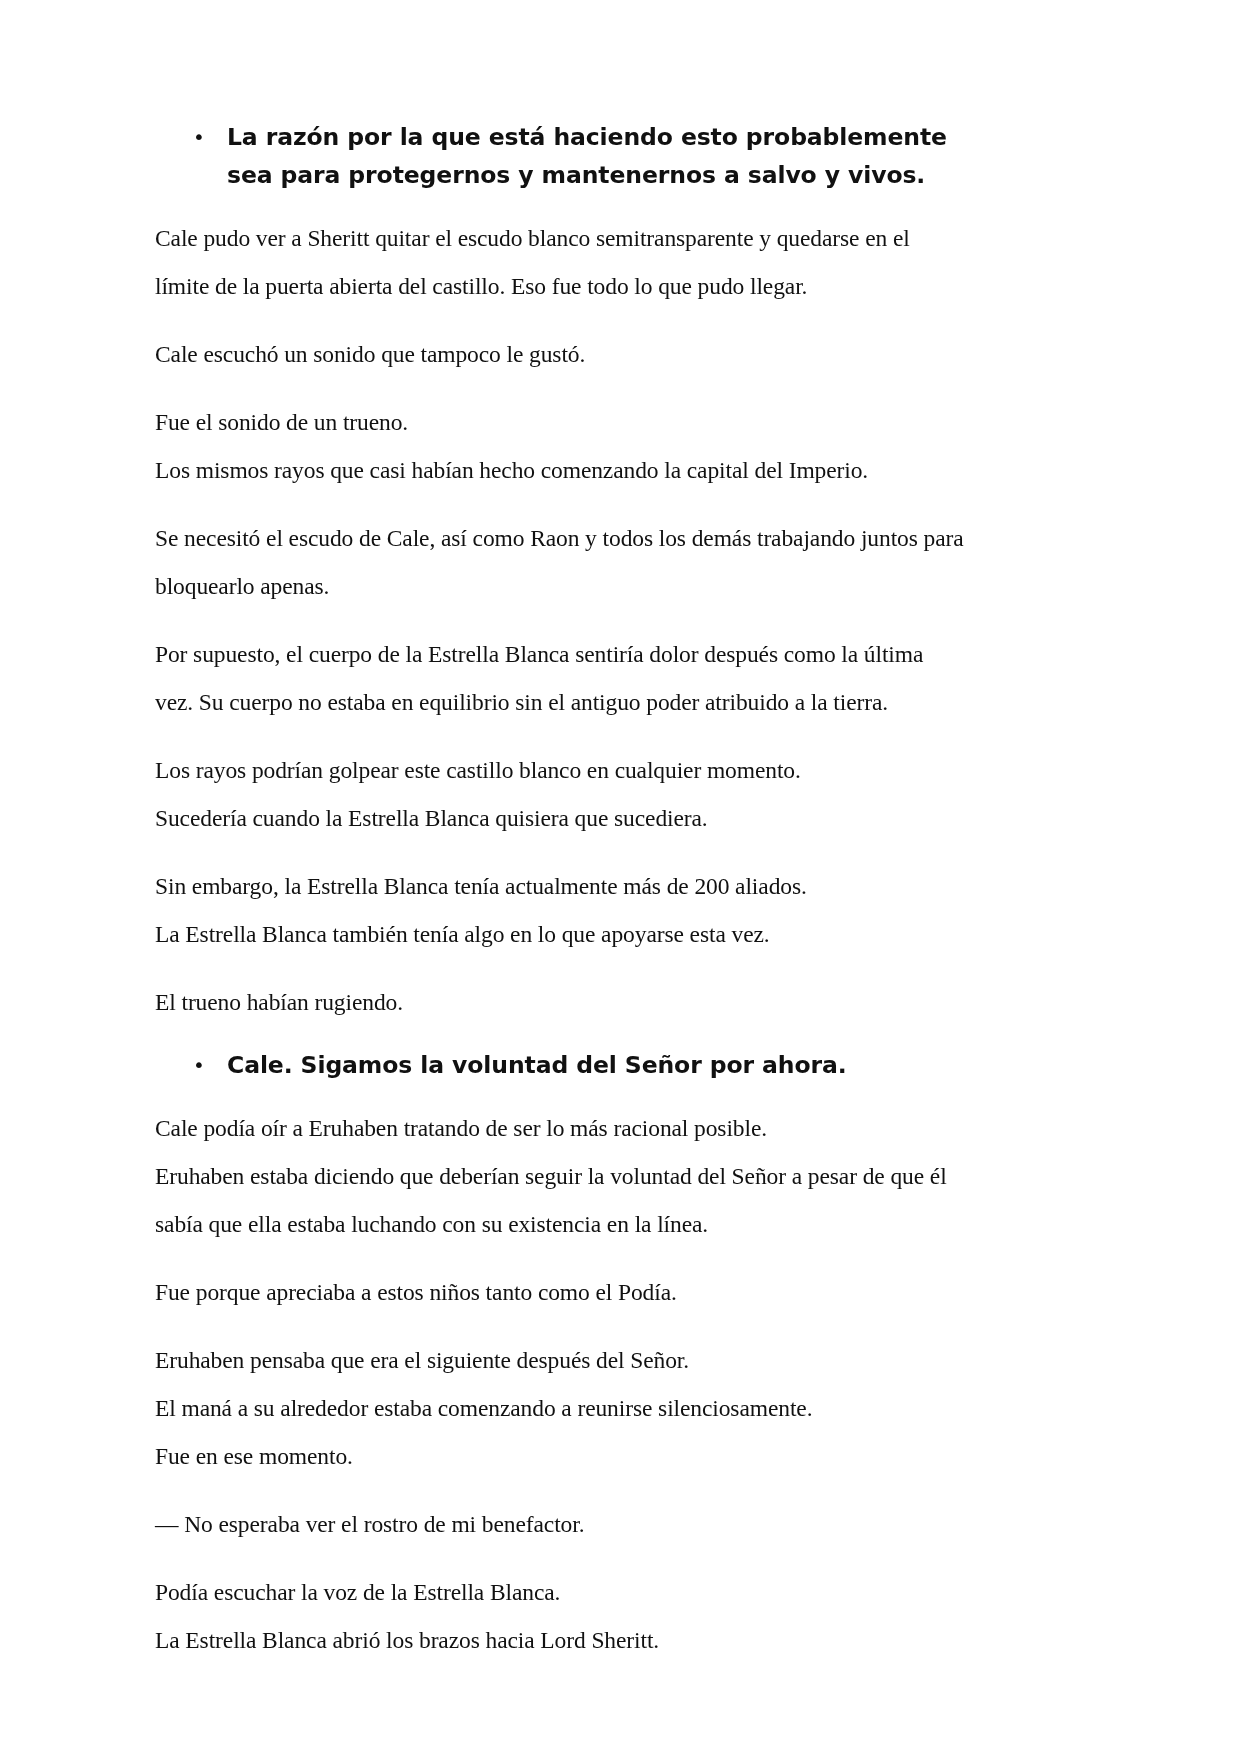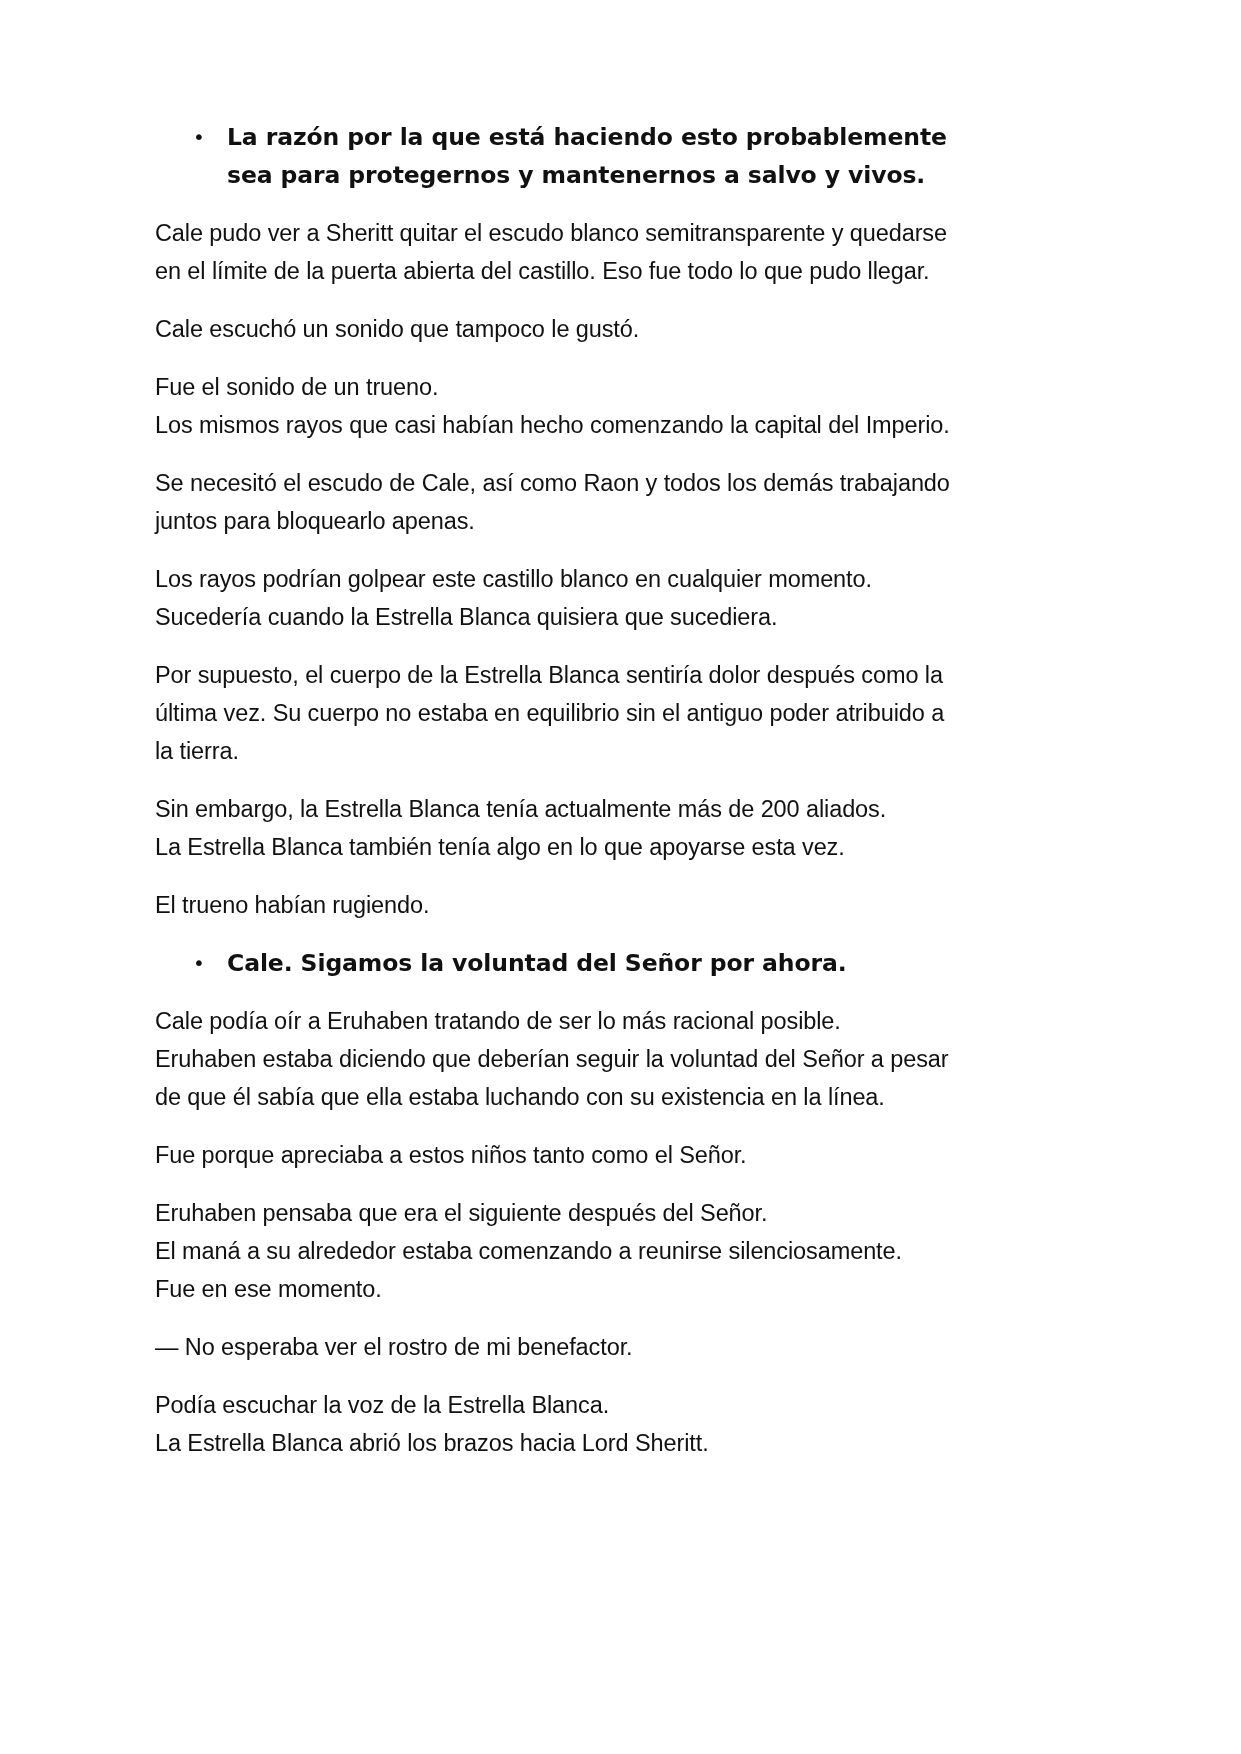--- a/index.html
+++ b/index.html
@@ -18,23 +18,23 @@
     font-family: "DejaVu Sans", "Liberation Sans", sans-serif;
   }
   .content {
     position: absolute;
     left: 155px;
     top: 118px;
     width: 810px;
   }
   
   .para {
-    font-family: Liberation Sans, sans-serif;
+    font-family: Liberation Serif, serif;
     font-size: 23.5px;
-    line-height: 38px;
+    line-height: 48px;
     color: #111111;
     margin: 0 0 20px 0;
     text-align: left;
     letter-spacing: -0.1px;
     font-weight: 400;
     white-space: pre-wrap;
   }
   .para:last-child {
     margin-bottom: 0;
   }
@@ -71,30 +71,30 @@
 <body>
 
 <div class="page">
   <div class="content" id="doc-body">
       <div class="bullet-item wide"><span class="bullet-mark">•</span><span class="bullet-text">La razón por la que está haciendo esto probablemente sea para protegernos y mantenernos a salvo y vivos.</span></div>
       <p class="para">Cale pudo ver a Sheritt quitar el escudo blanco semitransparente y quedarse en el límite de la puerta abierta del castillo. Eso fue todo lo que pudo llegar.</p>
       <p class="para">Cale escuchó un sonido que tampoco le gustó.</p>
       <p class="para">Fue el sonido de un trueno.
 Los mismos rayos que casi habían hecho comenzando la capital del Imperio.</p>
       <p class="para">Se necesitó el escudo de Cale, así como Raon y todos los demás trabajando juntos para bloquearlo apenas.</p>
+      <p class="para">Por supuesto, el cuerpo de la Estrella Blanca sentiría dolor después como la última vez. Su cuerpo no estaba en equilibrio sin el antiguo poder atribuido a la tierra.</p>
       <p class="para">Los rayos podrían golpear este castillo blanco en cualquier momento.
 Sucedería cuando la Estrella Blanca quisiera que sucediera.</p>
-      <p class="para">Por supuesto, el cuerpo de la Estrella Blanca sentiría dolor después como la última vez. Su cuerpo no estaba en equilibrio sin el antiguo poder atribuido a la tierra.</p>
       <p class="para">Sin embargo, la Estrella Blanca tenía actualmente más de 200 aliados.
 La Estrella Blanca también tenía algo en lo que apoyarse esta vez.</p>
       <p class="para">El trueno habían rugiendo.</p>
       <div class="bullet-item wide"><span class="bullet-mark">•</span><span class="bullet-text">Cale. Sigamos la voluntad del Señor por ahora.</span></div>
       <p class="para">Cale podía oír a Eruhaben tratando de ser lo más racional posible.
 Eruhaben estaba diciendo que deberían seguir la voluntad del Señor a pesar de que él sabía que ella estaba luchando con su existencia en la línea.</p>
-      <p class="para">Fue porque apreciaba a estos niños tanto como el Señor.</p>
+      <p class="para">Fue porque apreciaba a estos niños tanto como el Podía.</p>
       <p class="para">Eruhaben pensaba que era el siguiente después del Señor.
 El maná a su alrededor estaba comenzando a reunirse silenciosamente.
 Fue en ese momento.</p>
       <p class="para">— No esperaba ver el rostro de mi benefactor.</p>
       <p class="para">Podía escuchar la voz de la Estrella Blanca.
 La Estrella Blanca abrió los brazos hacia Lord Sheritt.</p>
     </div>
 </div>
 
 </body></html>

